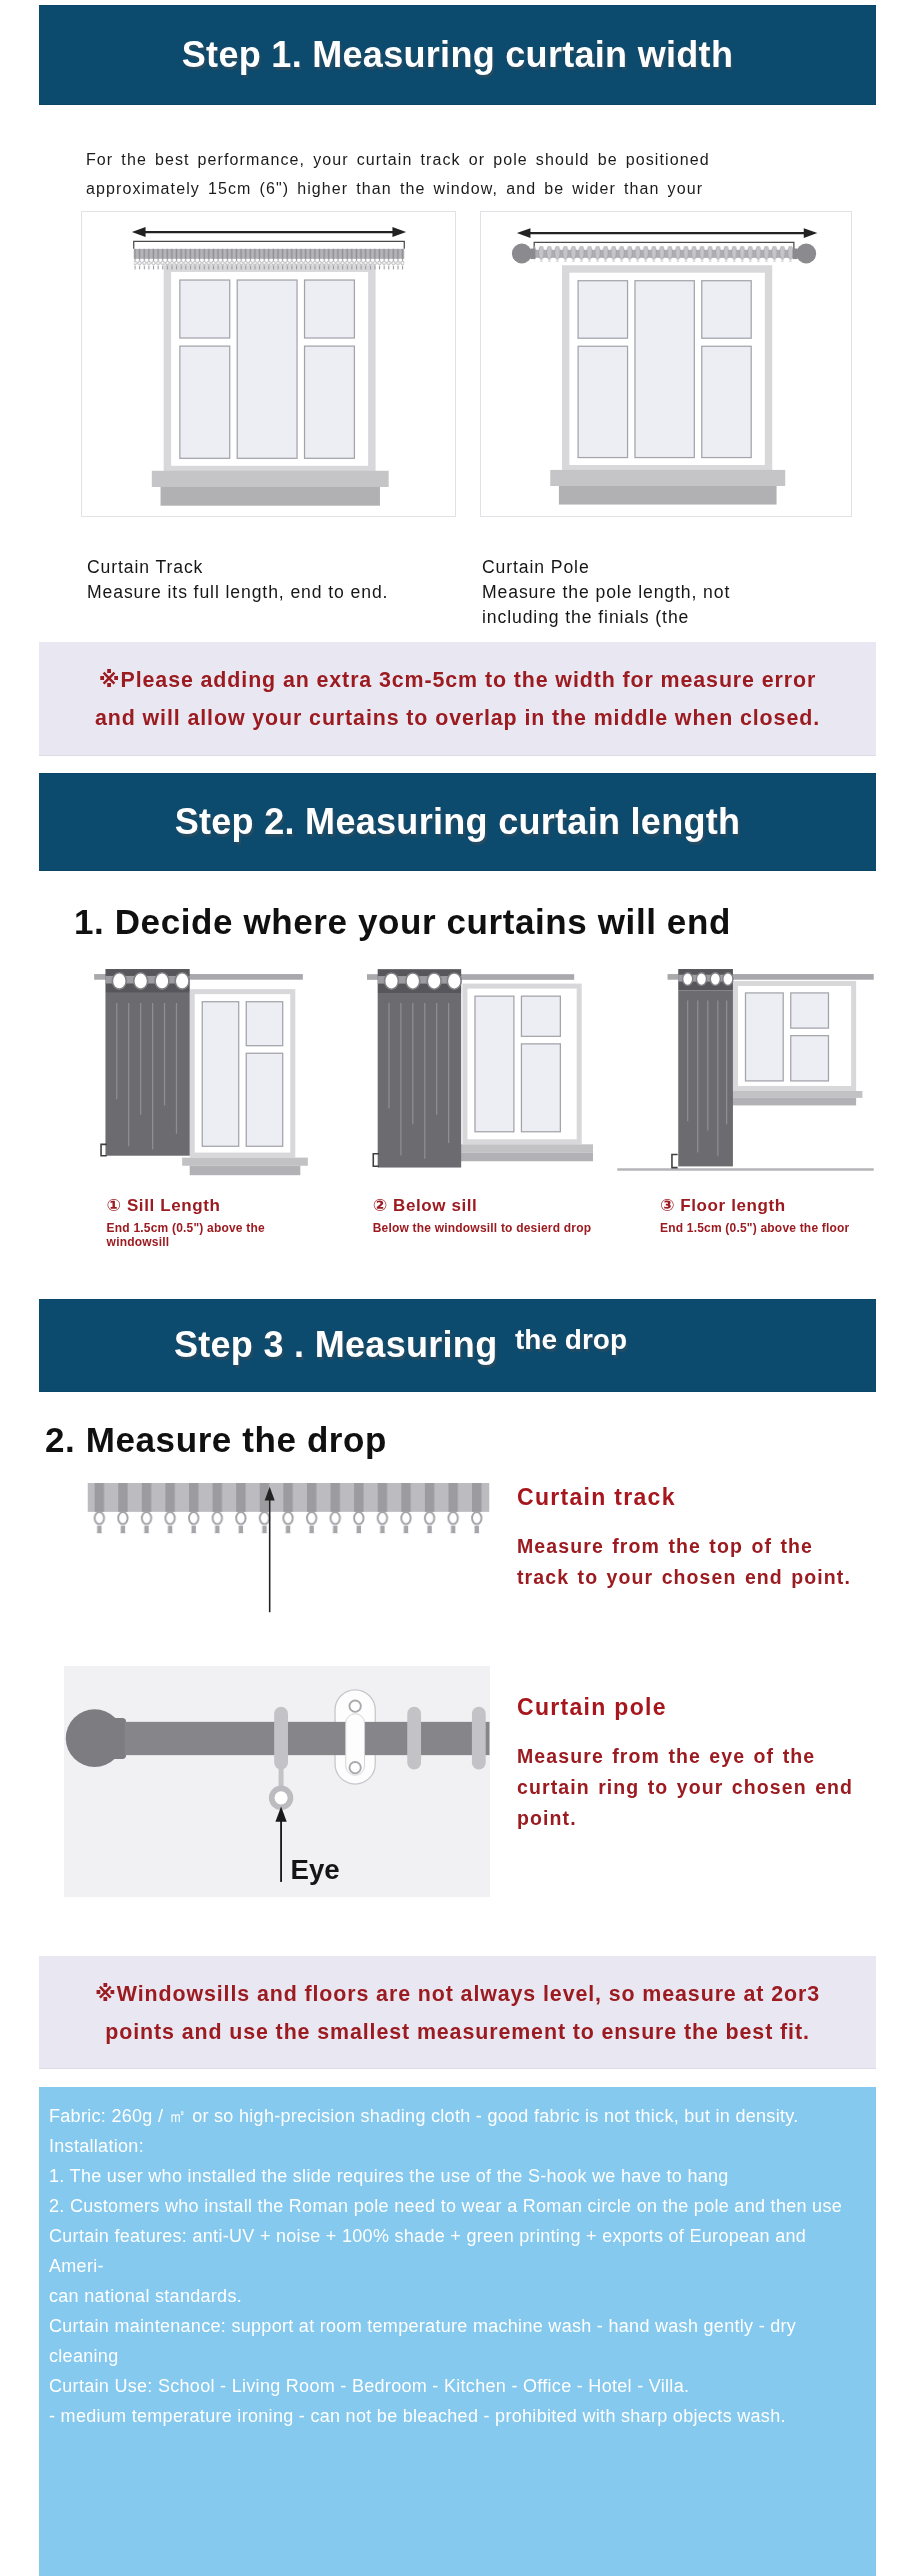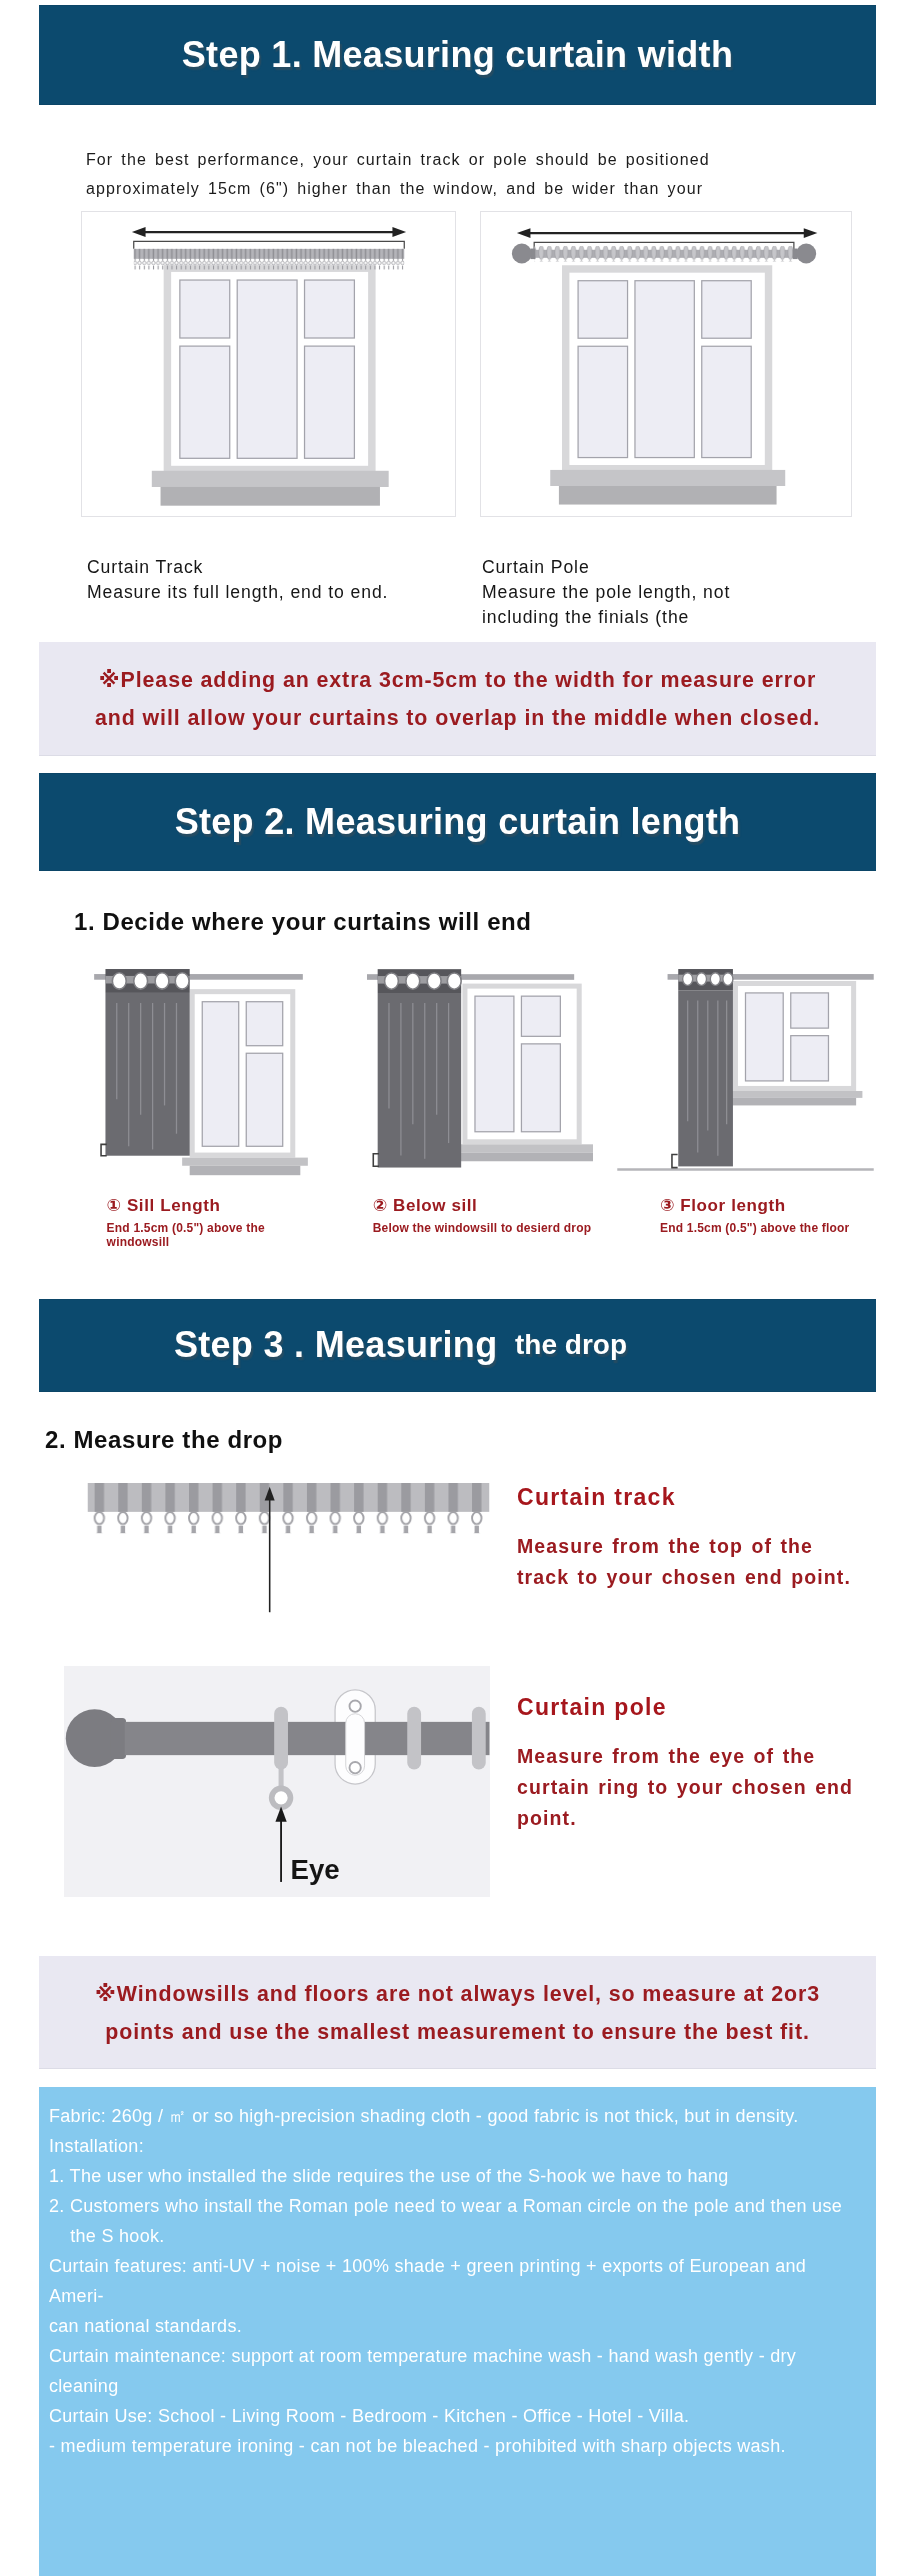--- a/index.html
+++ b/index.html
@@ -10,38 +10,38 @@
   .top-gap{height:5px;}
   .banner{
     margin:0 34px 0 39px;height:98px;background:#0c4a6e;
     display:flex;align-items:center;justify-content:center;
     color:#ffffff;font-weight:bold;font-size:36px;letter-spacing:0.3px;
     text-shadow:1.9px 2.5px 1.3px rgba(80,80,80,0.40);
     border-top:0.6px solid rgba(0,0,0,0.06);border-bottom:0.6px solid rgba(0,0,0,0.06);
   }
   .banner.b2{margin-top:17px;height:96px;}
   .banner.b3{margin-top:57px;height:91px;}
-  .banner.b3 .banner-inner{transform:translateX(-57px);display:flex;align-items:center;}
+  .banner.b3 .banner-inner{transform:translateX(-57px);display:flex;align-items:flex-start;}
   .banner-sub{font-size:28px;margin-left:17.6px;letter-spacing:0px;}
   .intro{margin:40px 25px 0 86px;font-size:16px;line-height:29px;letter-spacing:1.1px;word-spacing:2.5px;color:#1b1b1b;}
   .figs1{position:relative;height:306px;margin-top:7.5px;}
   .figbox{position:absolute;top:0;height:306px;background:#fff;border:0.6px solid #e2e2e6;box-sizing:border-box;}
   .figbox.left{left:81px;width:375px;}
   .figbox.right{left:480px;width:372px;}
   .caps1{position:relative;height:79px;margin-top:38px;font-size:17.6px;line-height:25px;letter-spacing:0.9px;color:#161616;}
   .cap-left{position:absolute;left:87px;top:0;}
   .cap-right{position:absolute;left:482px;top:0;}
   .note{
     margin:8.8px 34px 0 39px;background:#e9e8f2;color:#9b1b20;
     font-weight:bold;font-size:21.4px;letter-spacing:0.9px;line-height:38px;
     text-align:center;padding:19px 0 17.6px 0;
     border-bottom:0.6px solid #dcdce6;
   }
   .note.n2{margin-top:59px;}
-  .heading{font-weight:bold;font-size:24px;letter-spacing:0.6px;color:#101010;line-height:29px;}
+  .heading{font-weight:bold;font-size:35px;letter-spacing:0.6px;color:#101010;line-height:29px;}
   .heading.h1{margin:36px 0 0 74px;}
   .heading.h2{margin:33px 0 0 45px;}
   .figs2{position:relative;height:278px;margin-top:28px;}
   .cfig{position:absolute;top:0;}
   .cfig .cap-title{color:#9b1b20;font-weight:bold;font-size:17px;letter-spacing:0.6px;margin-top:8.8px;}
   .cfig .cap-sub{color:#9b1b20;font-weight:bold;font-size:12px;letter-spacing:0.2px;margin-top:5px;}
   .cfig.f1{left:94px;width:226px;} .cfig.f1 .capwrap{padding-left:12.6px;}
   .cfig.f2{left:367px;width:239px;} .cfig.f2 .capwrap{padding-left:5.7px;}
   .cfig.f3{left:617px;width:264px;} .cfig.f3 .capwrap{padding-left:43px;}
   .track-row{position:relative;height:133px;margin-top:29px;}
@@ -357,21 +357,20 @@
   <div class="note n2">
     <div>※Windowsills and floors are not always level, so measure at 2or3</div>
     <div>points and use the smallest measurement to ensure the best fit.</div>
   </div>
 
   <div class="blue-box">
     <div class="bl">Fabric: 260g / ㎡ or so high-precision shading cloth - good fabric is not thick, but in density.</div>
     <div class="bl">Installation:</div>
     <div class="bl">1. The user who installed the slide requires the use of the S-hook we have to hang</div>
     <div class="bl">2. Customers who install the Roman pole need to wear a Roman circle on the pole and then use</div>
-    <div class="bl">    the S hook.</div>
     <div class="bl">Curtain features: anti-UV + noise + 100% shade + green printing + exports of European and Ameri-</div>
     <div class="bl">can national standards.</div>
     <div class="bl">Curtain maintenance: support at room temperature machine wash - hand wash gently - dry cleaning</div>
     <div class="bl">Curtain Use: School - Living Room - Bedroom - Kitchen - Office - Hotel - Villa.</div>
     <div class="bl">- medium temperature ironing - can not be bleached - prohibited with sharp objects wash.</div>
   </div>
 
 </div>
 
 

